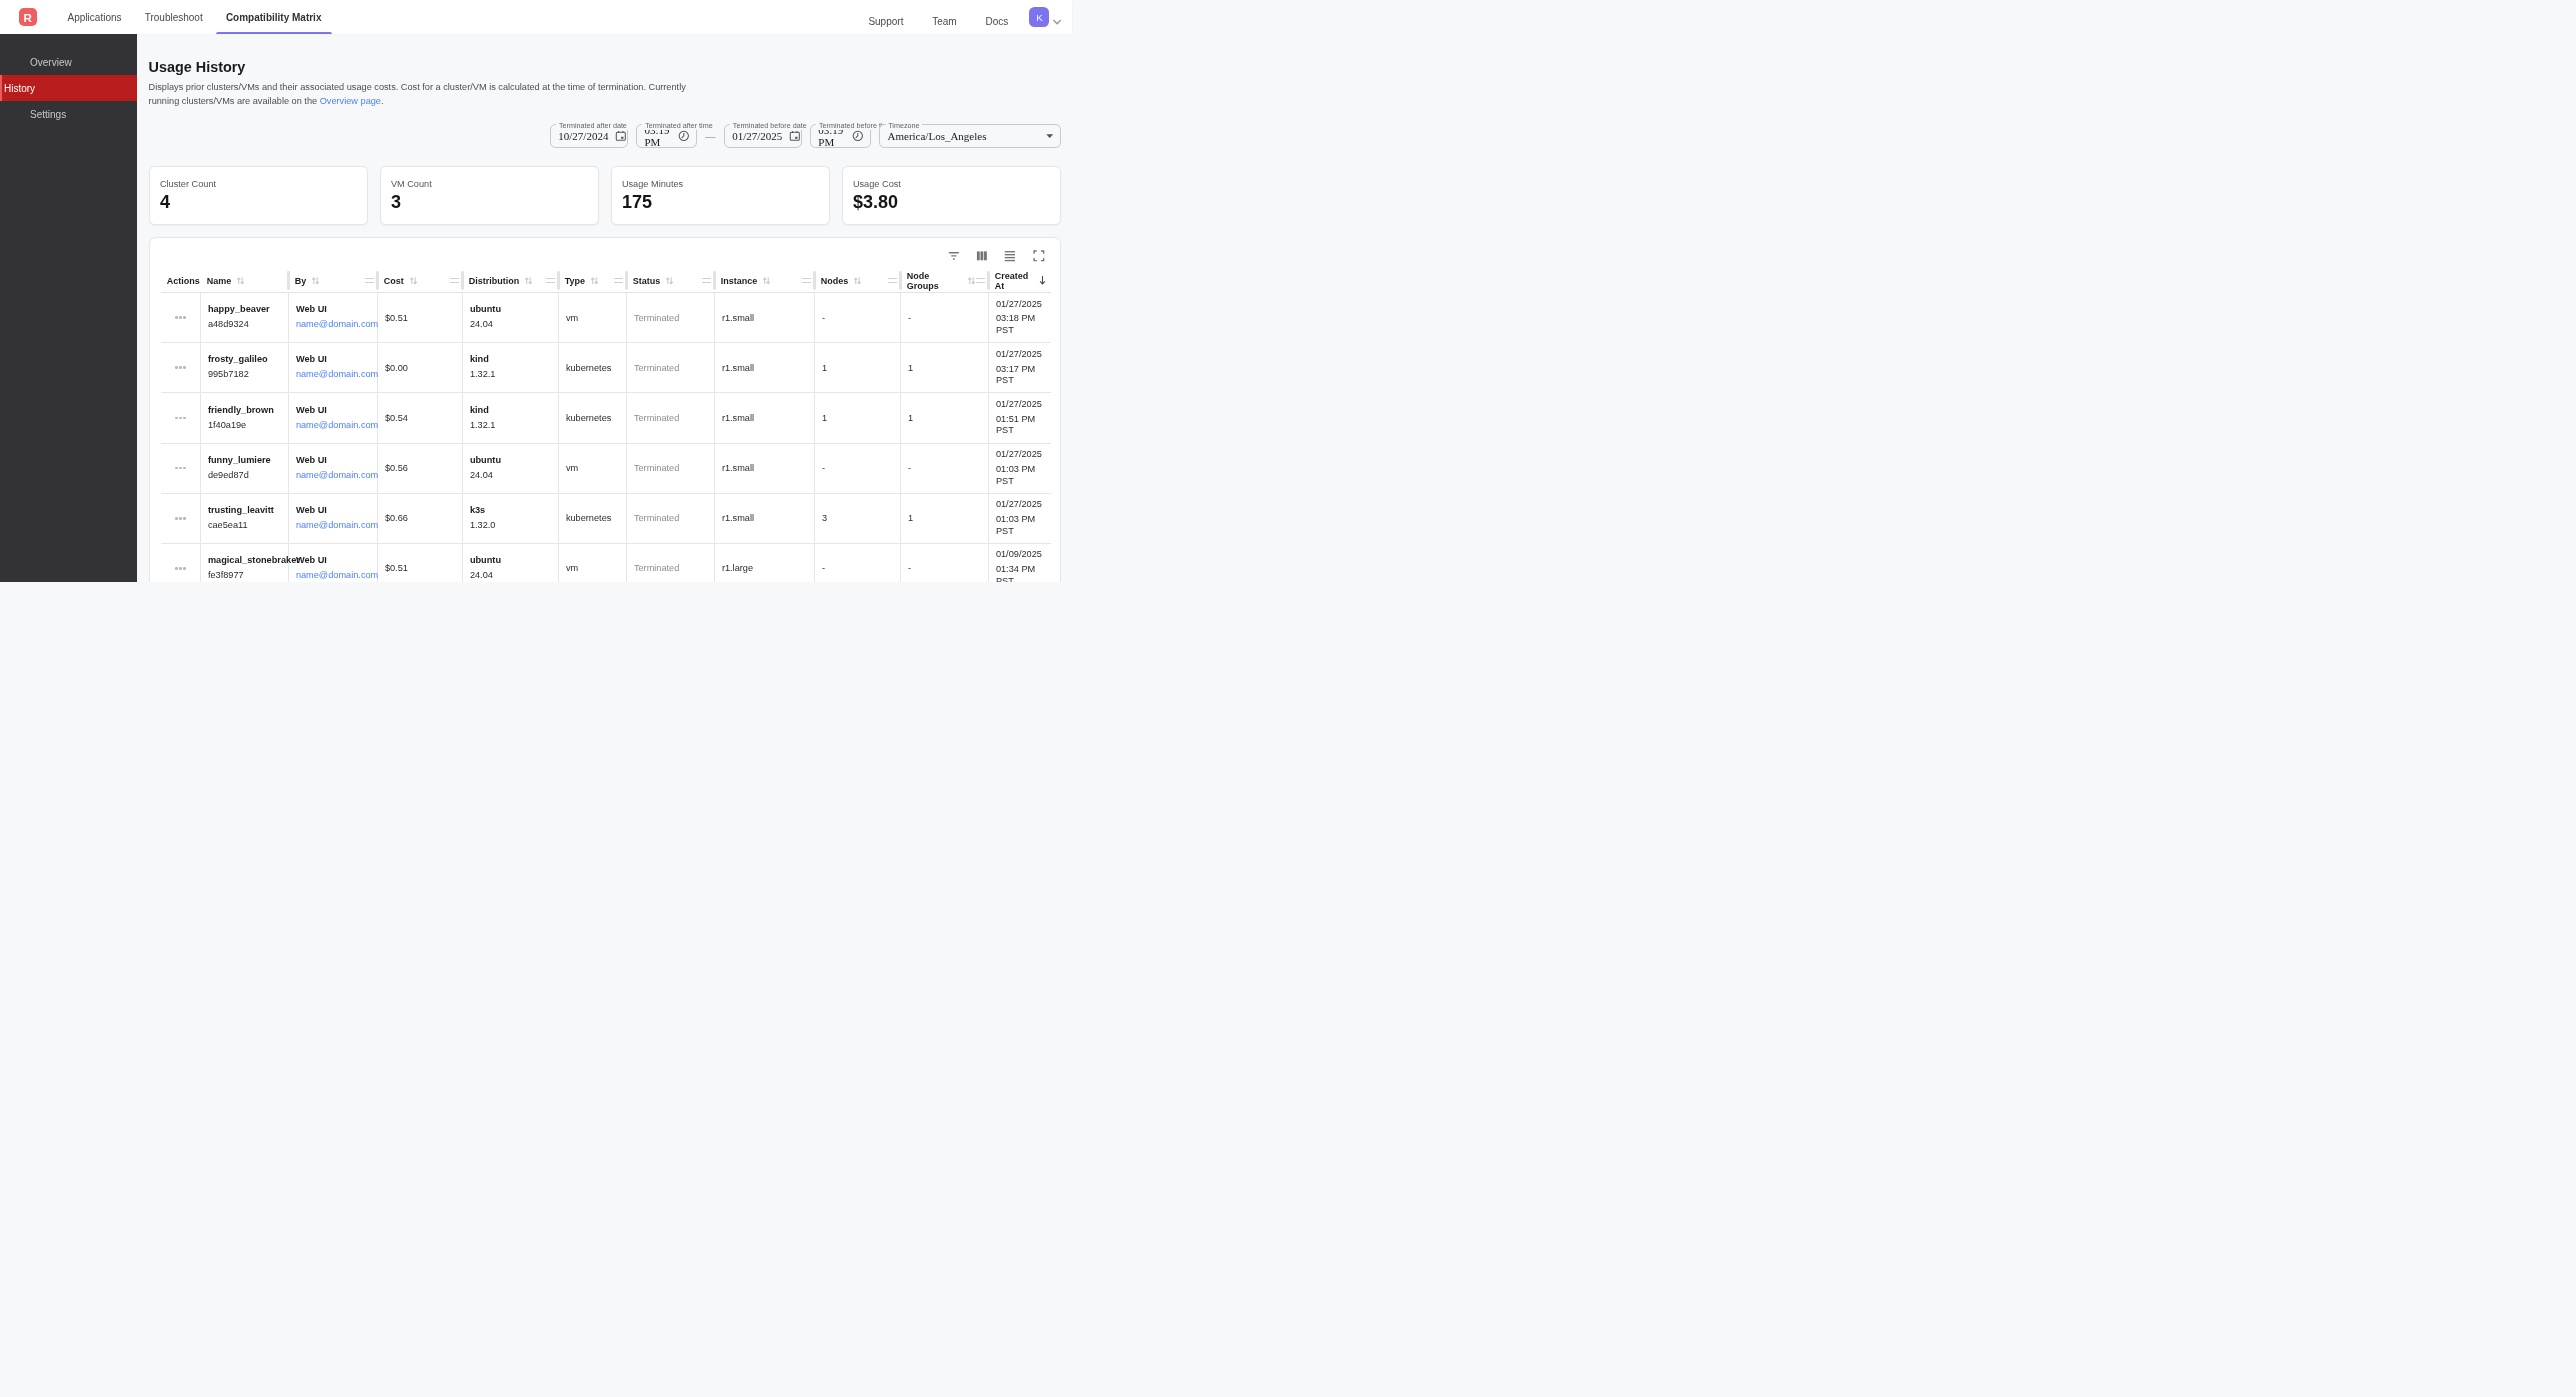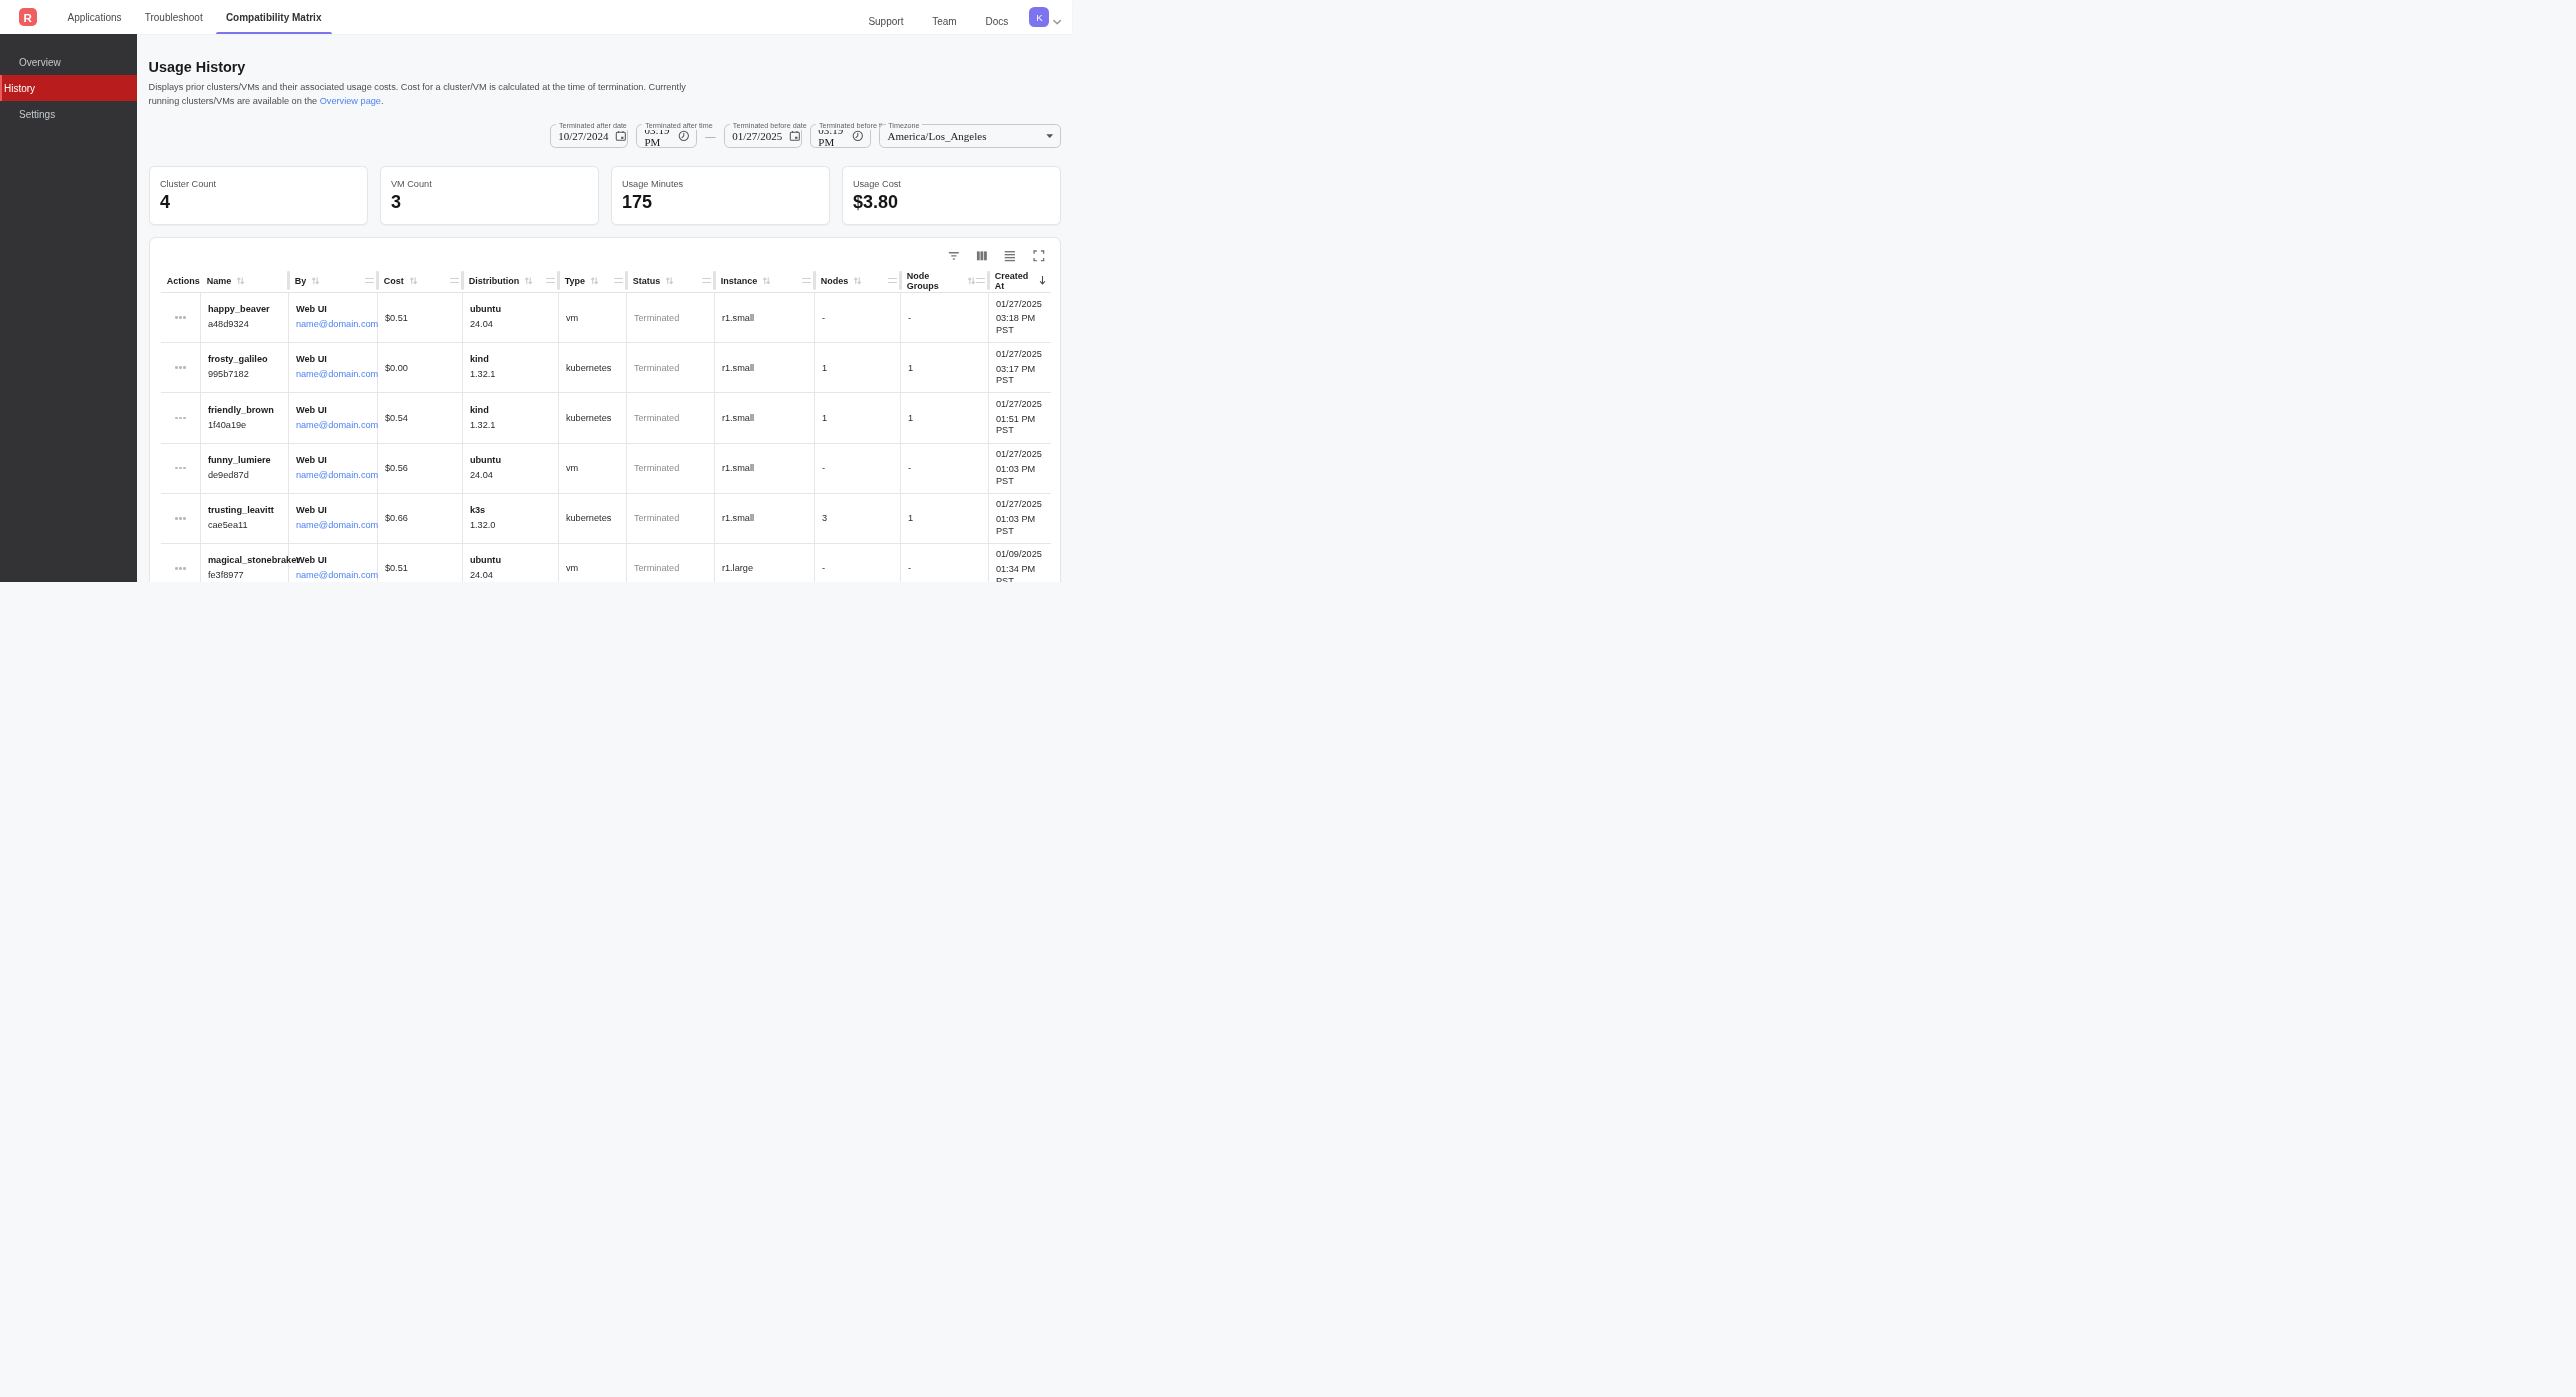--- a/index.html
+++ b/index.html
@@ -20,21 +20,21 @@
     height:2.1px; border-radius:2.1px 2.1px 0 0; background:var(--accent,#7b74ee); }
   .nav-right { margin-left:auto; display:flex; align-items:flex-end; }
   .nav-link { font-size:10px; color:#4a4a4a; padding:0 14.4px; cursor:pointer; }
   .avatar { width:20px; height:20px; border-radius:5.5px; background:var(--accent,#7b74ee);
     color:#fff; font-size:9.6px; display:flex; align-items:center; justify-content:center;
     margin-left:6.8px; cursor:pointer; }
   .chev { margin:0 9.6px 0 2.7px; cursor:pointer; display:flex; }
 
   
   .sidebar { position:fixed; top:34px; left:0; width:137px; height:548px; background:#333336; padding-top:15px; }
-  .side-item { height:26px; display:flex; align-items:center; padding-left:17px;
+  .side-item { height:26px; display:flex; align-items:center; padding-left:28px;
     font-size:10px; color:#c3cacd; cursor:pointer; border-left:2.7px solid transparent; }
   .side-item.active { background:#b91c1c; color:#fff; border-left:2.7px solid var(--sidebar-red,#e85c5c); padding-left:2px; }
 
   
   .main { margin-left:137px; padding:24.6px 11px 0 11.6px; }
   .page-title { font-size:14.4px; font-weight:bold; color:#1b1b1b; }
   .page-desc { margin-top:5px; font-size:9.2px; line-height:1.6; color:#4e4e4e; max-width:555px; }
   .page-desc a { color:var(--link,#4d82f5); text-decoration:none; cursor:pointer; }
 
   

